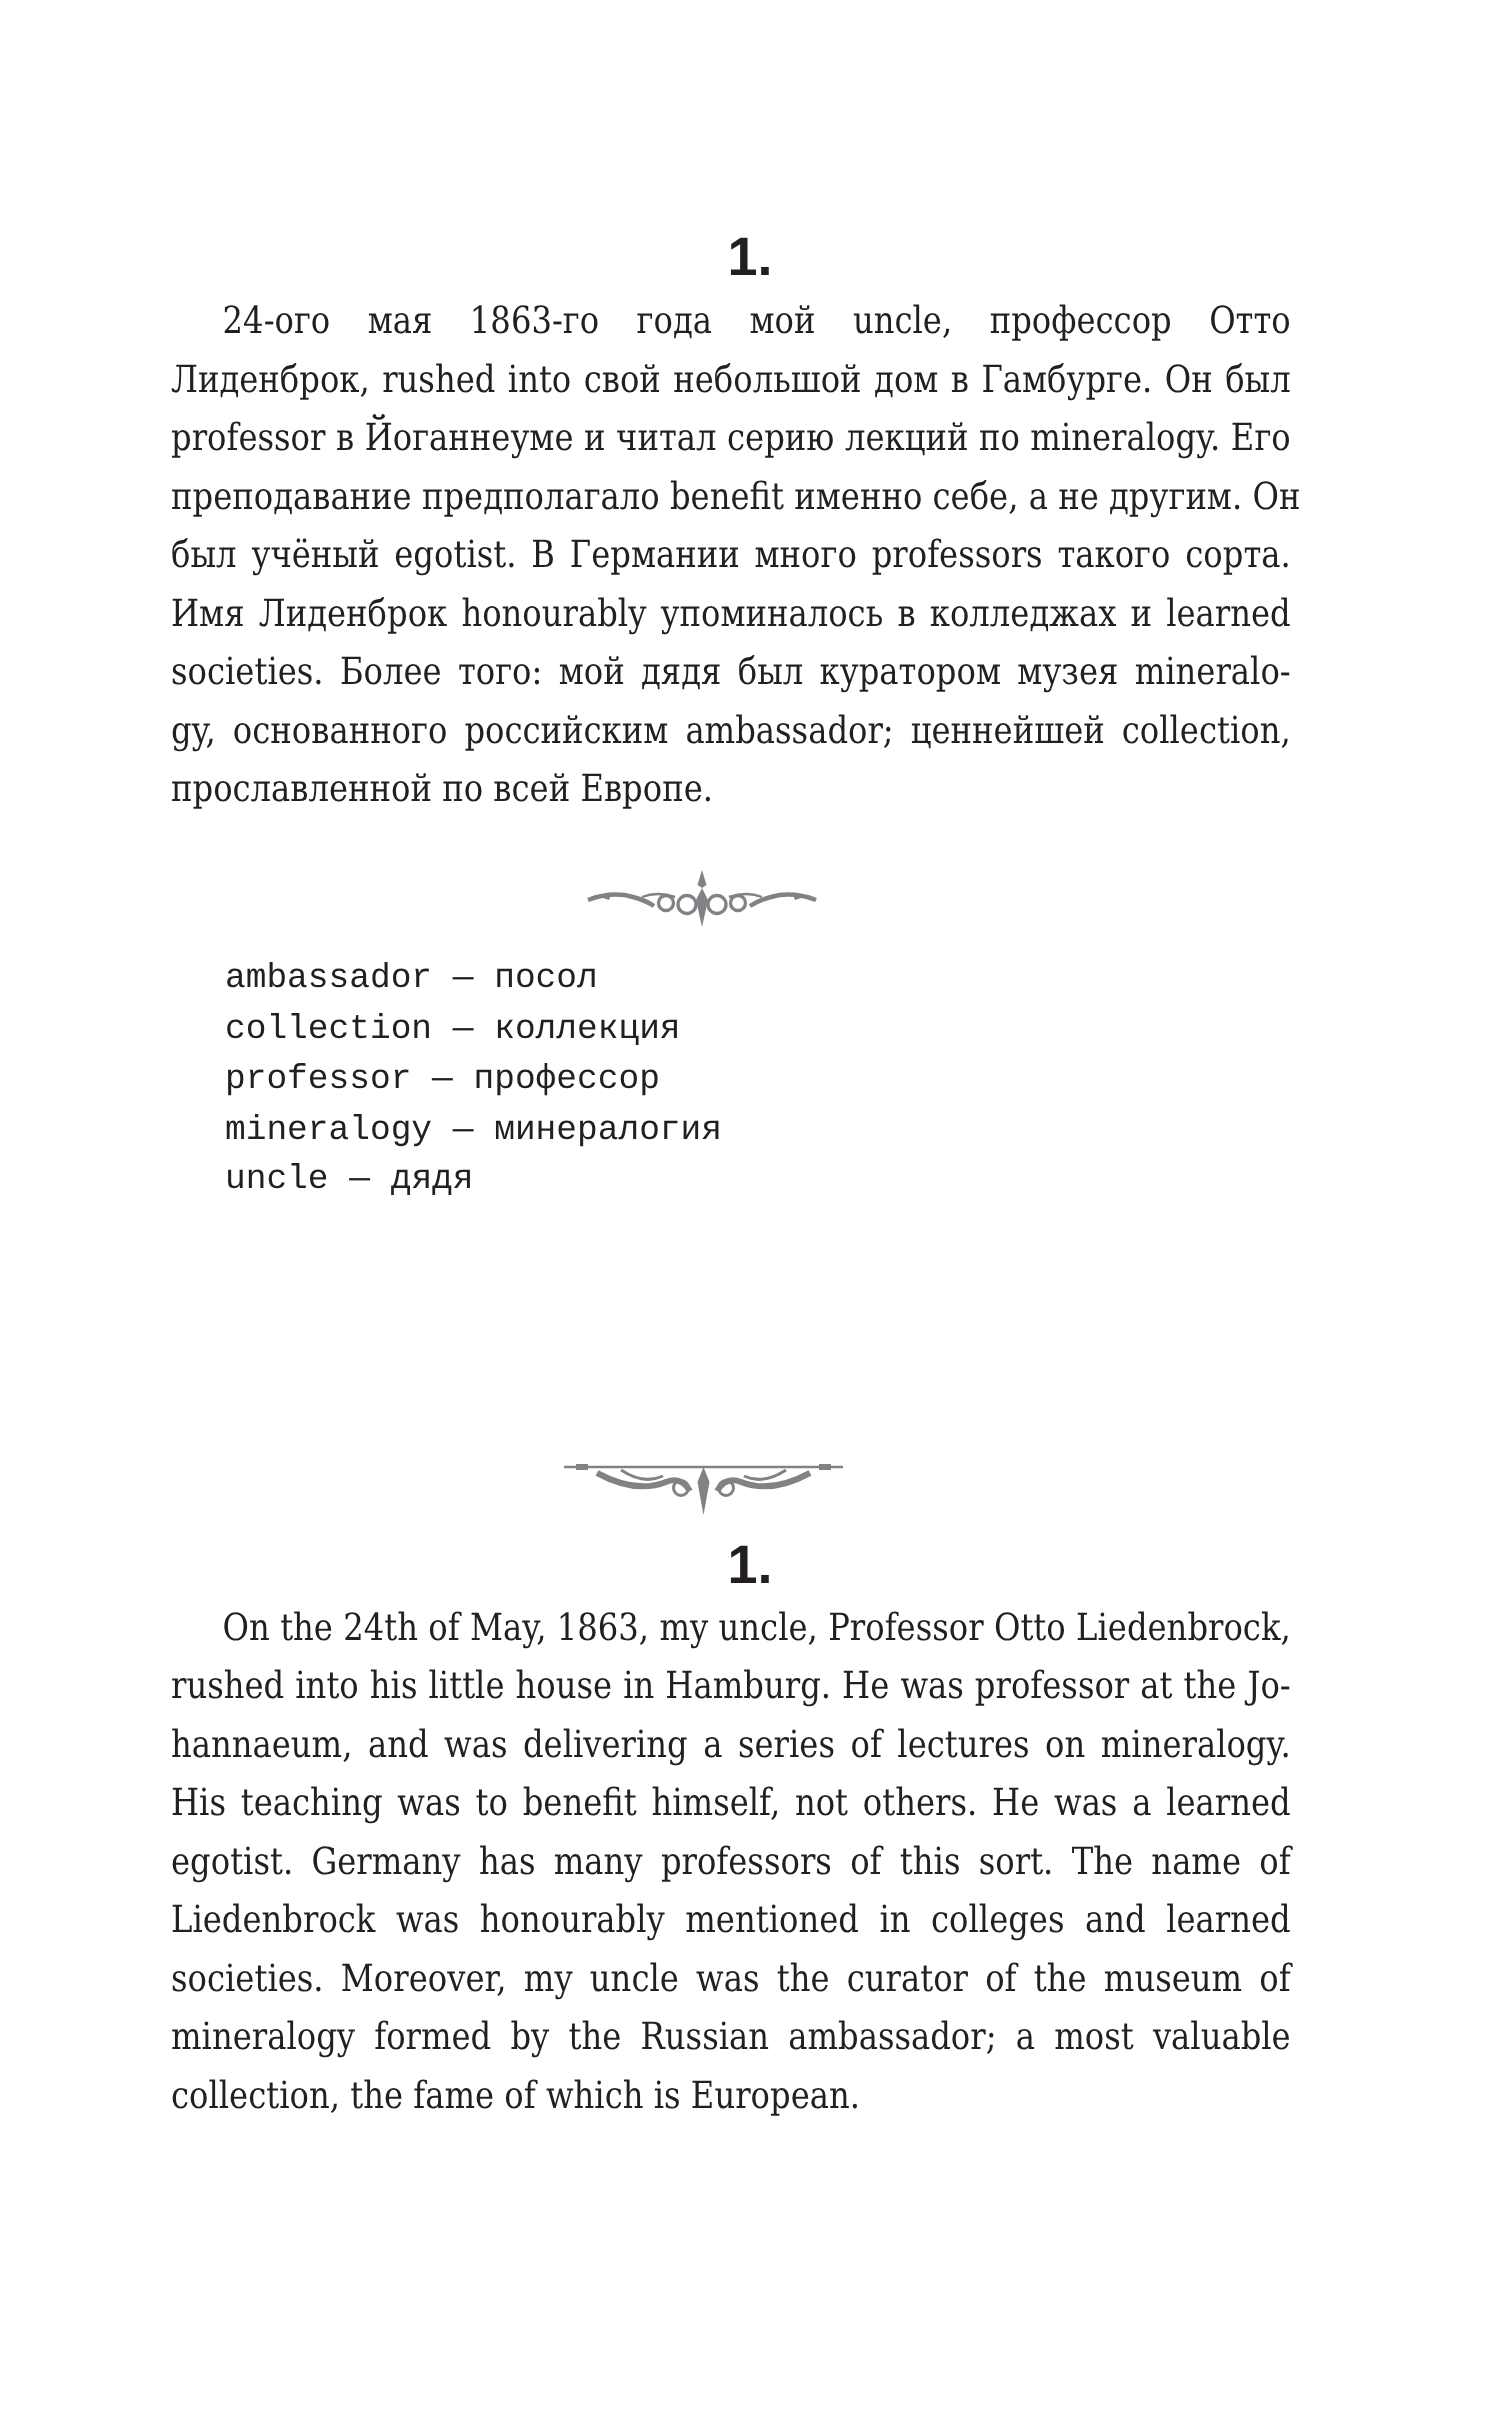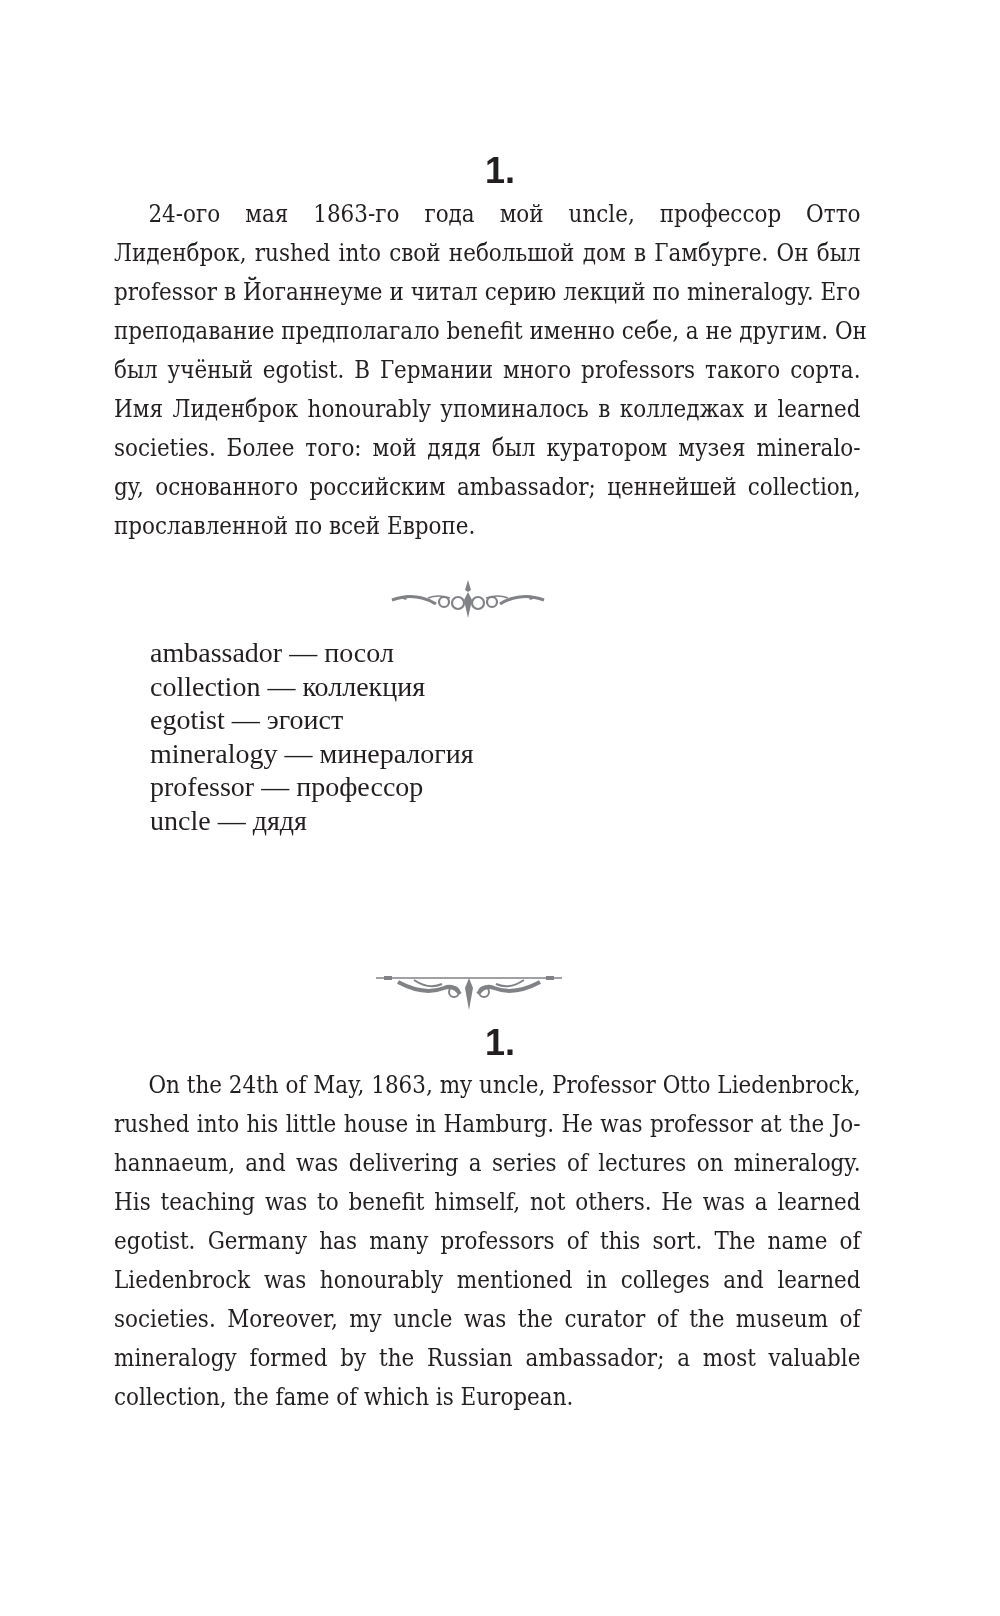--- a/index.html
+++ b/index.html
@@ -15,21 +15,21 @@
     font-family: "DejaVu Serif", serif; font-size: 25px; line-height: 39px;
     text-align: justify; color: #231f20;
     transform: scaleX(0.86); transform-origin: left top;
   }
   .para .line { display: block; white-space: nowrap; text-align-last: justify; }
   .para .line.last { text-align-last: left; }
   .para .line.indent { padding-left: 40px; }
   .line-wrap { width: 868px; }
   .vocab {
     position: absolute; left: 150px; top: 636px;
-    font-family: Liberation Serif, serif; font-size: 28px; line-height: 33.5px; color: #231f20;
+    font-family: Liberation Mono, monospace; font-size: 23px; line-height: 33.5px; color: #231f20;
     list-style: none; margin: 0; padding: 0;
   }
   .vocab li { margin: 0; padding: 0; white-space: nowrap; }
   .ornament { position: absolute; }
 </style>
 </head>
 <body>
 
 <div class="page">
 
@@ -62,23 +62,22 @@
       <path d="M40 20 Q50 16 62 20" fill="none" stroke-width="1.6"></path>
       <path d="M120 20 Q110 16 98 20" fill="none" stroke-width="1.6"></path>
       <path d="M12 20 L20 17 L18 22 Z" stroke="none"></path>
       <path d="M148 20 L140 17 L142 22 Z" stroke="none"></path>
     </g>
   </svg>
 
   <ul class="vocab">
     <li><span>ambassador</span> <span>—</span> <span>посол</span></li>
     <li><span>collection</span> <span>—</span> <span>коллекция</span></li>
-    <li><span>egotist</span> <span>—</span> <span>эгоист</span></li>
+    <li><span>professor</span> <span>—</span> <span>профессор</span></li>
     <li><span>mineralogy</span> <span>—</span> <span>минералогия</span></li>
-    <li><span>professor</span> <span>—</span> <span>профессор</span></li>
     <li><span>uncle</span> <span>—</span> <span>дядя</span></li>
   </ul>
 
   <svg class="ornament" style="left:374px; top:968px;" width="190" height="48" viewBox="0 0 190 48">
     <g fill="#808285" stroke="#808285">
       <line x1="2" y1="10" x2="188" y2="10" stroke-width="1.6"></line>
       <rect x="10" y="8" width="8" height="4" stroke="none"></rect>
       <rect x="172" y="8" width="8" height="4" stroke="none"></rect>
       <path d="M95 10 L99 20 L95 42 L91 20 Z" stroke="none"></path>
       <path d="M24 14 Q50 28 70 20 Q80 16 86 26" fill="none" stroke-width="4"></path>

